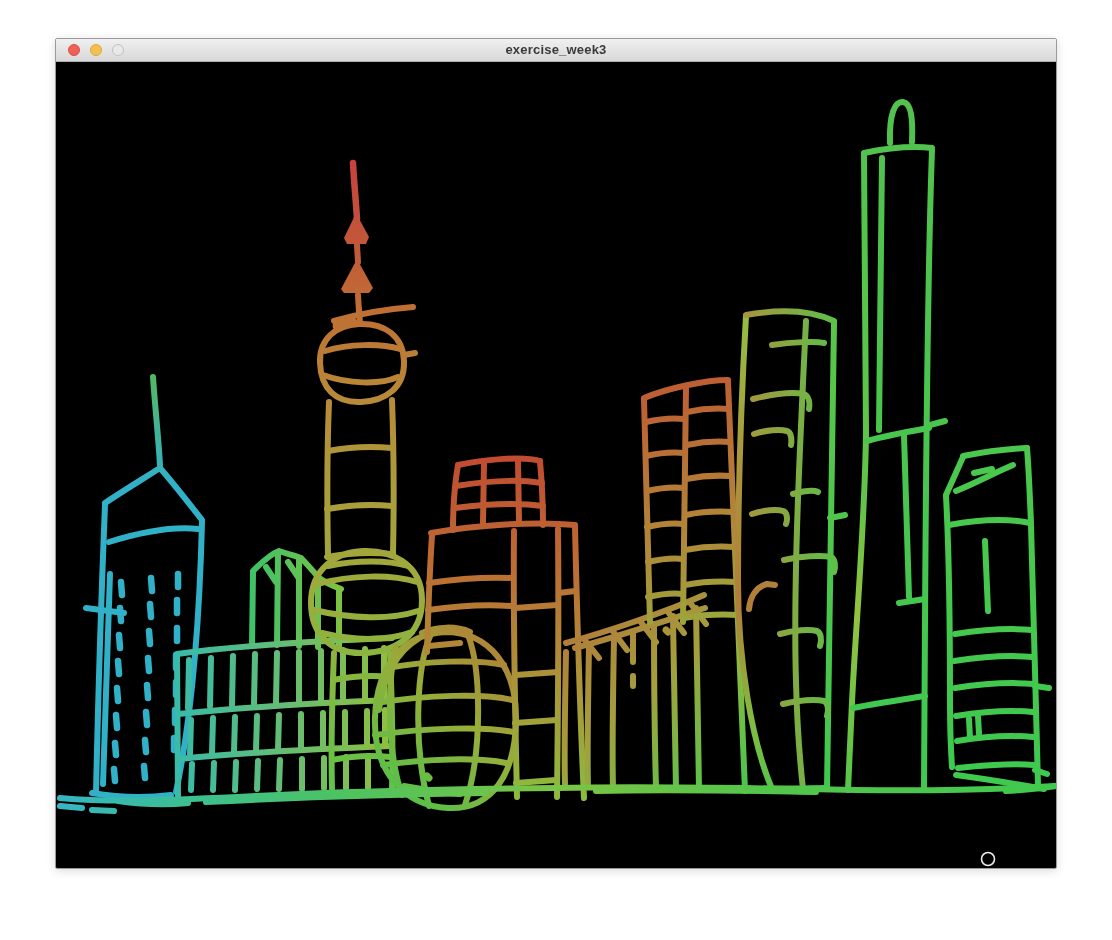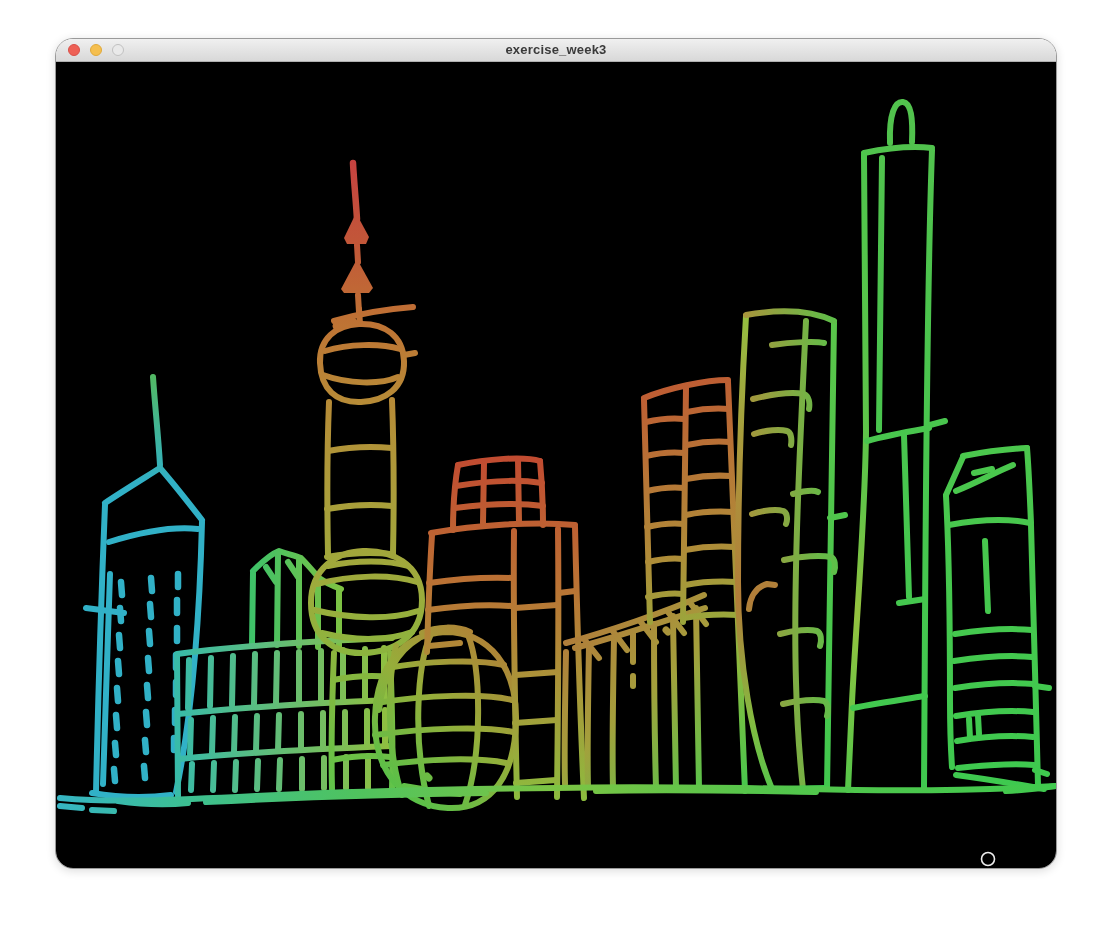--- a/index.html
+++ b/index.html
@@ -1,18 +1,18 @@
 <!DOCTYPE html>
 <html lang="en"><head>
 <meta charset="utf-8">
 <style>
   html,body{margin:0;padding:0;background:#ffffff;width:1112px;height:940px;
     font-family:"Liberation Sans",sans-serif;}
   .window{position:absolute;left:55px;top:38px;width:1002px;height:831px;
-    border-radius:18px;box-shadow:0 2px 10px rgba(0,0,0,.14);overflow:hidden;
+    border-radius:2px;box-shadow:0 2px 10px rgba(0,0,0,.14);overflow:hidden;
     border:1px solid #9a9a9a;box-sizing:border-box;}
   .titlebar{position:relative;height:22px;
     background:linear-gradient(#f0f0f0,#d8d8d8);
     border-bottom:1px solid #b0b0b0;display:flex;align-items:center;}
   .title{position:absolute;left:0;right:0;text-align:center;
     font-size:13px;font-weight:bold;color:#3a3a3a;line-height:22px;
     letter-spacing:.2px;}
   .lights{display:flex;gap:10px;margin-left:12px;z-index:2;}
   .light{width:12px;height:12px;border-radius:50%;box-sizing:border-box;
     border:1px solid rgba(0,0,0,.15);padding:0;}

